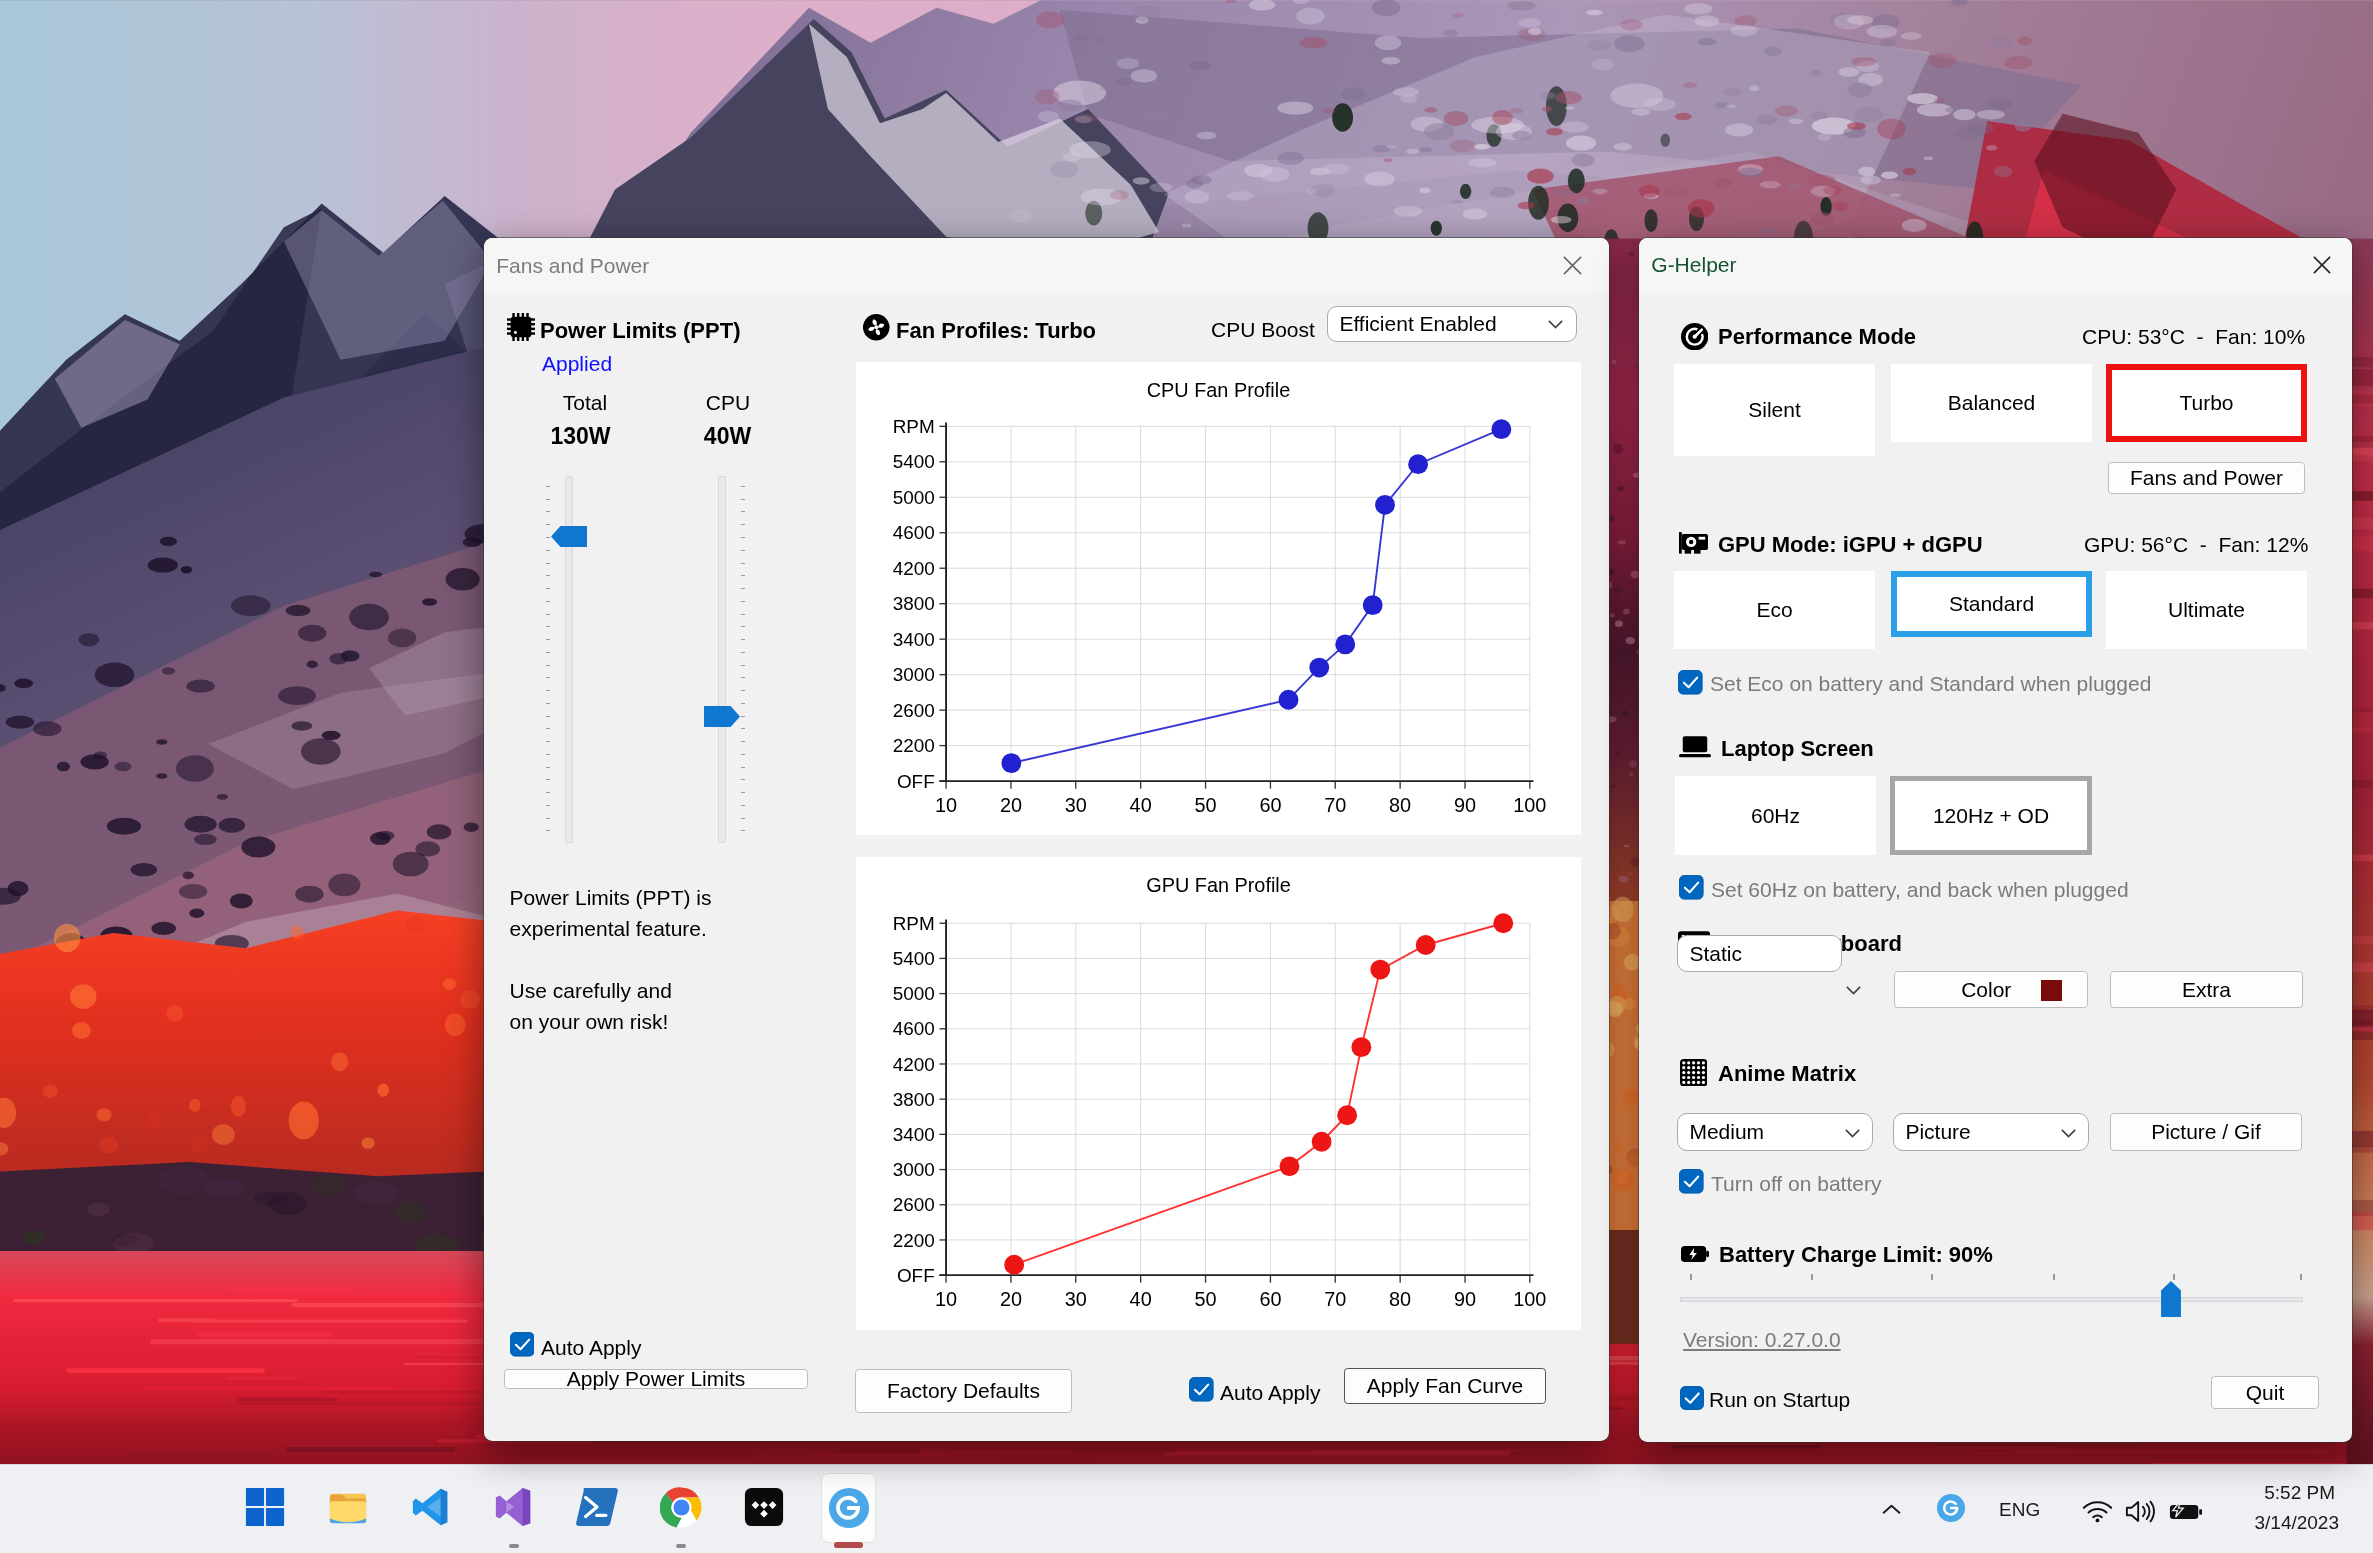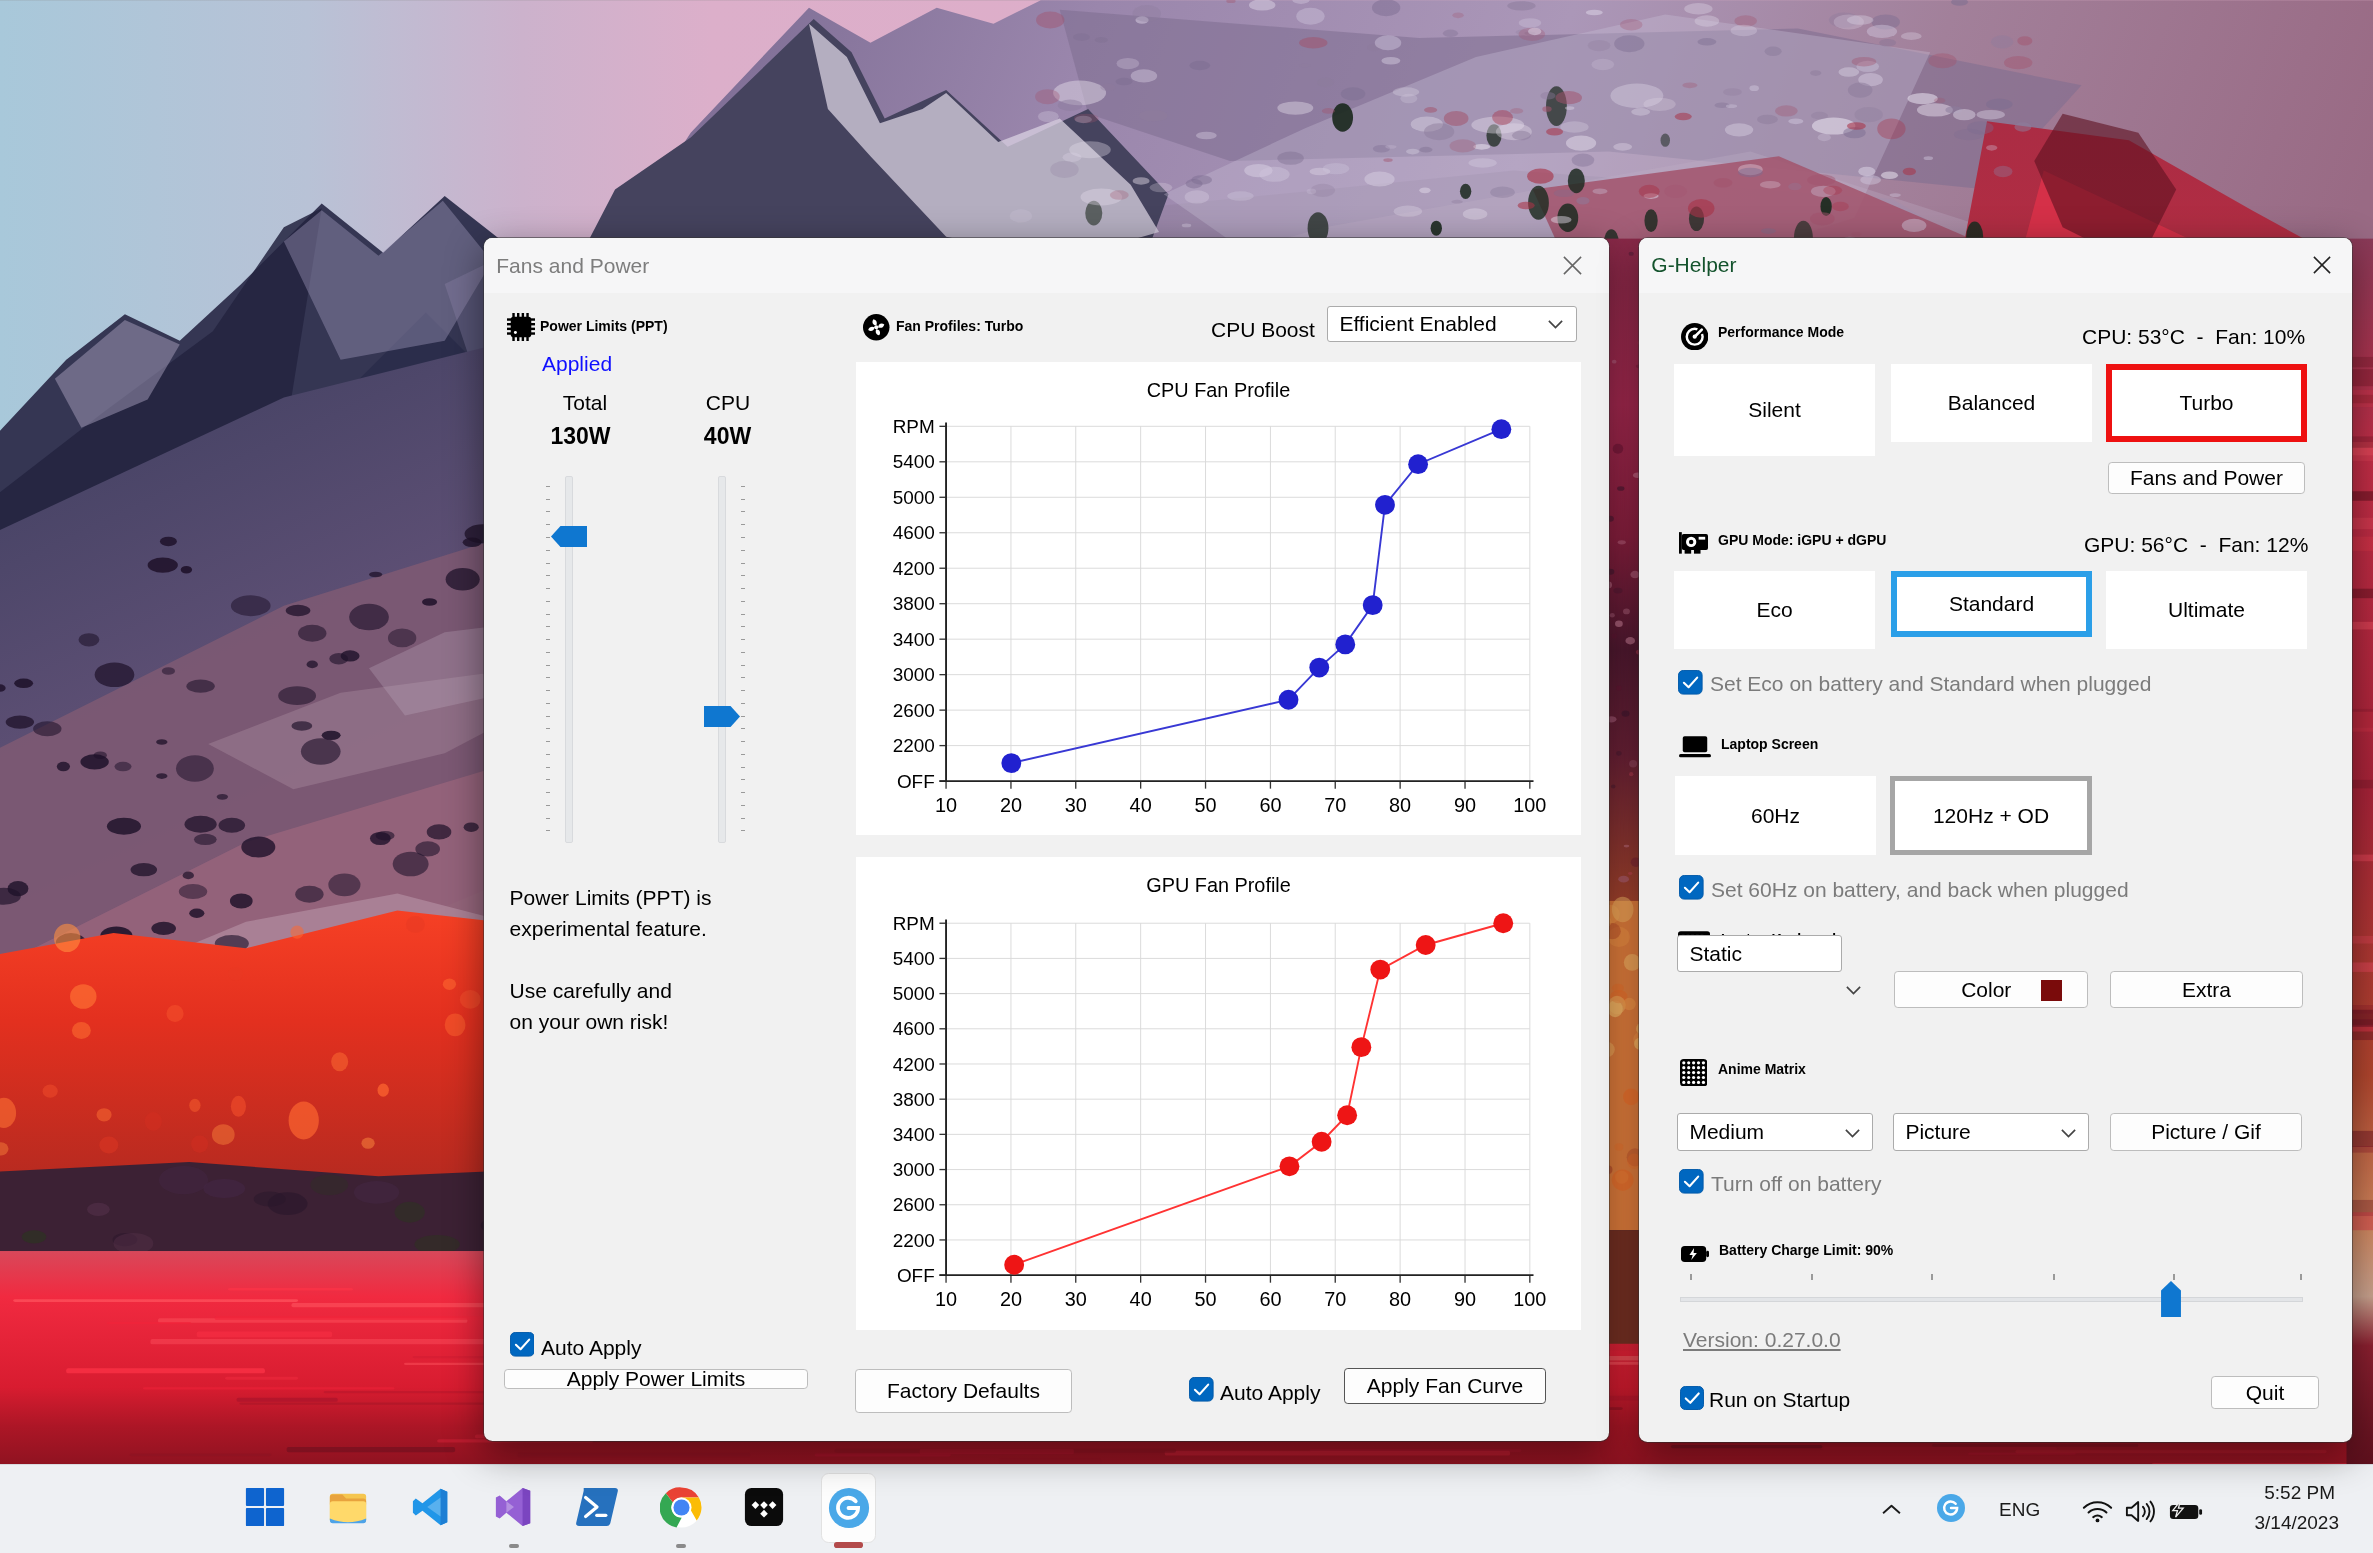--- a/index.html
+++ b/index.html
@@ -1,28 +1,28 @@
 <!DOCTYPE html>
 <html style="font-size:15px"><head><meta charset="utf-8">
 <style>
 * { margin:0; padding:0; box-sizing:border-box; }
 html,body { width:2373px; height:1554px; overflow:hidden; }
 body { font-family:"Liberation Sans", sans-serif; position:relative; background:#888; }
 .wp { position:absolute; left:0; top:0; }
 .win { position:absolute; border-radius:8.5px; background:#f1f1f1; box-shadow:0 11.4px 38px rgba(0,0,0,0.45), 0 0 0 0.9px rgba(60,60,60,0.55); }
 .ftitle { position:absolute; left:12.3px; top:16px; font-size:21px; color:#7d7d7d; }
 .gtitle { position:absolute; left:12.3px; top:15px; font-size:21px; color:#14532d; }
-.h1 { position:absolute; font-size:14px; font-weight:bold; color:#000; white-space:nowrap; }
+.h1 { position:absolute; font-size:22px; font-weight:bold; color:#000; white-space:nowrap; }
 .t22 { position:absolute; font-size:21px; color:#000; white-space:nowrap; }
 .t22g { position:absolute; font-size:21px; color:#7b7b7b; white-space:nowrap; }
 .b24 { position:absolute; font-size:23px; font-weight:bold; color:#000; white-space:nowrap; }
 .btn { position:absolute; background:#fdfdfd; border:0.9px solid #bdbdbd; border-radius:3.8px; font-size:21px; color:#000;
        display:flex; align-items:center; justify-content:center; white-space:nowrap; }
 .card { position:absolute; background:#fff; font-size:21px; color:#000; display:flex; align-items:center; justify-content:center; }
-.dd { position:absolute; background:#fff; border:0.9px solid #ababab; border-radius:3px; font-size:21px; color:#000; display:flex; align-items:center; }
+.dd { position:absolute; background:#fff; border:0.9px solid #ababab; border-radius:10px; font-size:21px; color:#000; display:flex; align-items:center; }
 .dd span { margin-left:11.4px; }
 .chartbg { background:#fff; }
 .ct { font-size:21px; fill:#000; font-family:"Liberation Sans", sans-serif; }
 .cl { font-size:20px; fill:#000; font-family:"Liberation Sans", sans-serif; }
 .cx { font-size:21px; fill:#000; font-family:"Liberation Sans", sans-serif; }
 .taskbar { position:absolute; left:0; top:1464px; width:2373px; height:90px; background:#eef0f3; border-top:0.9px solid #d8dade; }
 .tray { position:absolute; font-size:19px; color:#1a1a1a; }
 </style></head>
 <body>
 <svg class="wp" width="2373" height="1554" viewBox="0 0 2508 1642" xmlns="http://www.w3.org/2000/svg">

